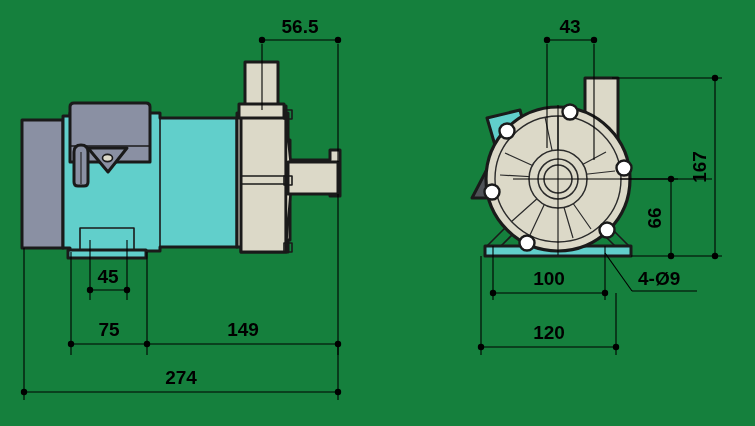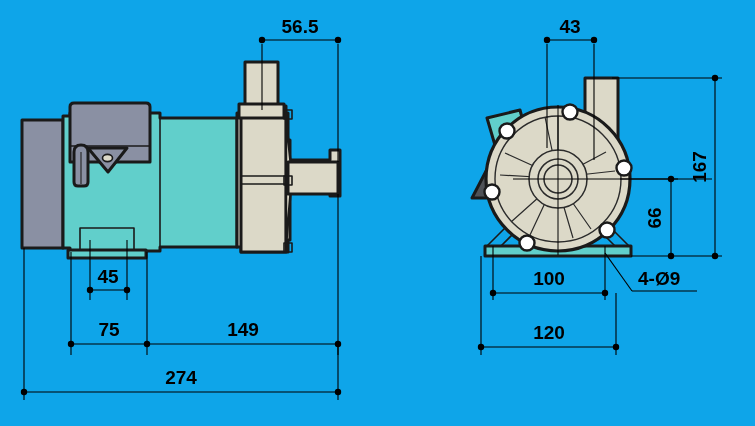--- a/index.html
+++ b/index.html
@@ -11,21 +11,21 @@
   body {
     width: 755px;
     height: 426px;
     overflow: hidden;
     font-family: "Liberation Sans", sans-serif;
   }
   #drawing-root {
     position: relative;
     width: 755px;
     height: 426px;
-    background: #0ea5e9;
+    background: #15803d;
   }
   svg#drawing-svg {
     display: block;
     width: 755px;
     height: 426px;
   }
   .dim-text {
     font-family: "Liberation Sans", sans-serif;
     font-weight: bold;
     font-size: 19px;

